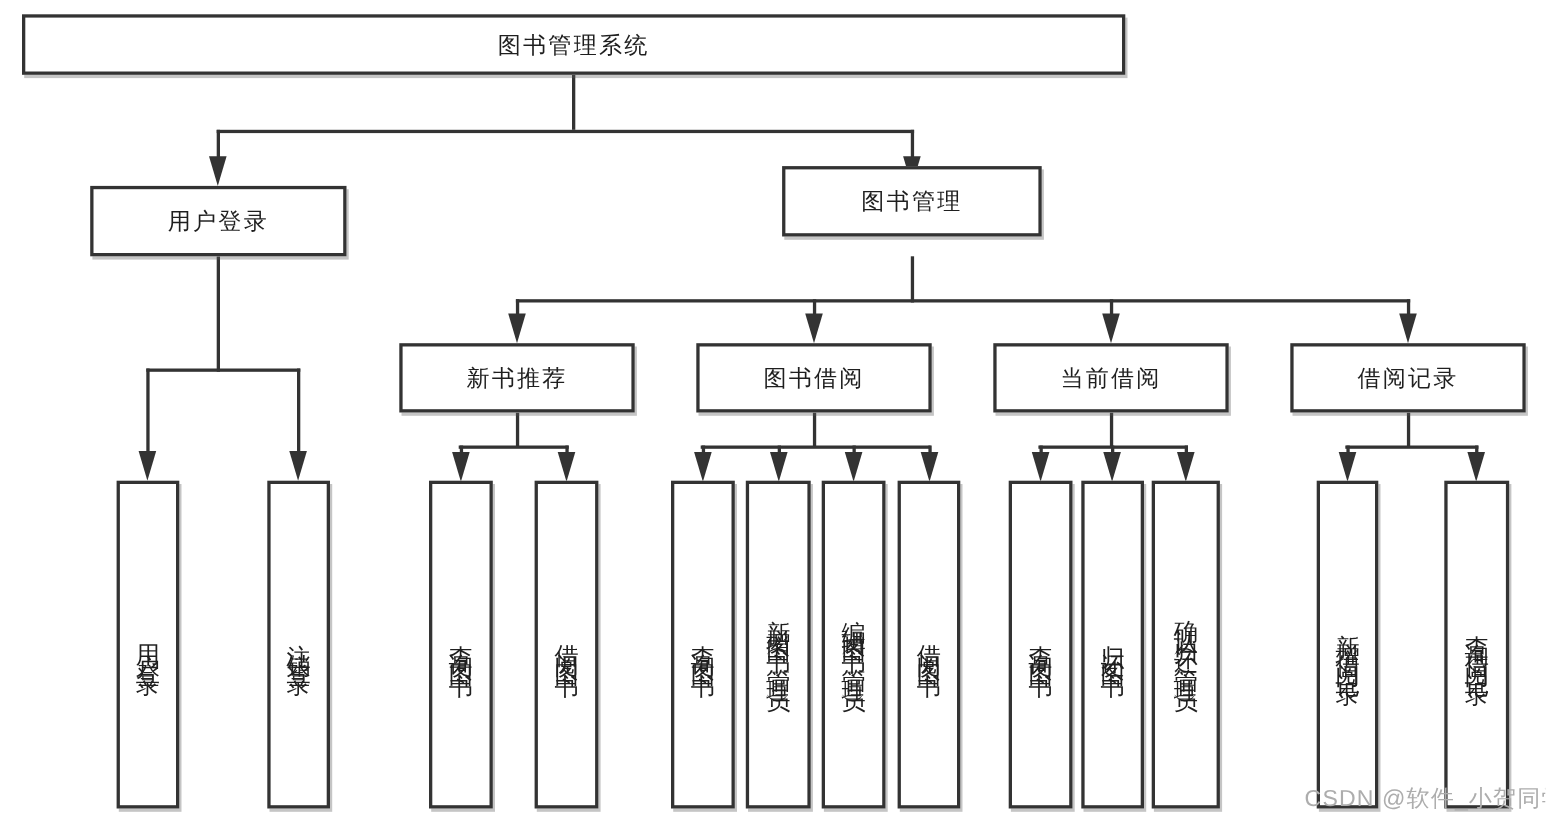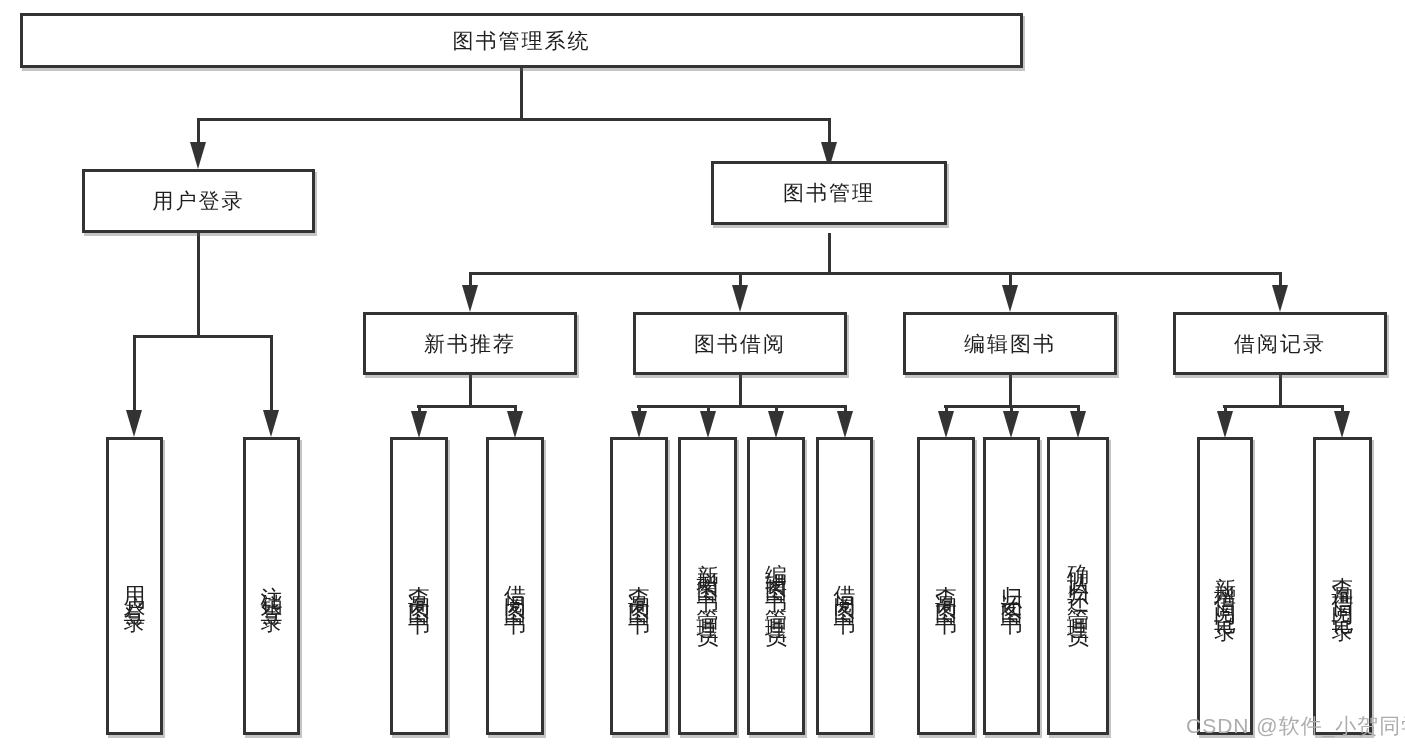--- a/index.html
+++ b/index.html
@@ -62,21 +62,21 @@
   <div class="vline" style="left:520px;top:68px;height:50px"></div>
   <div class="hline" style="left:197px;top:118px;width:634px"></div>
   <div class="vline" style="left:197px;top:118px;height:26px"></div>
   <div class="arrow" style="left:190px;top:142px"></div>
   <div class="vline" style="left:828px;top:118px;height:26px"></div>
   <div class="arrow" style="left:821px;top:142px"></div>
 
   <div class="node" style="left:82px;top:169px;width:233px;height:64px">
     <span>用户登录</span>
   </div>
-  <div class="node" style="left:711px;top:161px;width:236px;height:64px">
+  <div class="node" style="left:711px;top:151px;width:236px;height:64px">
     <span>图书管理</span>
   </div>
 
   <div class="vline" style="left:197px;top:233px;height:105px"></div>
   <div class="hline" style="left:133px;top:335px;width:140px"></div>
   <div class="vline" style="left:133px;top:335px;height:76px"></div>
   <div class="arrow" style="left:126px;top:410px"></div>
   <div class="vline" style="left:270px;top:335px;height:76px"></div>
   <div class="arrow" style="left:263px;top:410px"></div>
 
@@ -91,21 +91,21 @@
   <div class="vline" style="left:1279px;top:272px;height:16px"></div>
   <div class="arrow" style="left:1272px;top:285px"></div>
 
   <div class="node" style="left:633px;top:312px;width:214px;height:63px">
     <span>图书借阅</span>
   </div>
   <div class="node" style="left:363px;top:312px;width:214px;height:63px">
     <span>新书推荐</span>
   </div>
   <div class="node" style="left:903px;top:312px;width:214px;height:63px">
-    <span>编辑图书</span>
+    <span>当前借阅</span>
   </div>
   <div class="node" style="left:1173px;top:312px;width:214px;height:63px">
     <span>借阅记录</span>
   </div>
 
   <div class="vline" style="left:469px;top:375px;height:32px"></div>
   <div class="hline" style="left:417px;top:405px;width:100px"></div>
   <div class="vline" style="left:418px;top:405px;height:9px"></div>
   <div class="arrow" style="left:411px;top:411px"></div>
   <div class="vline" style="left:514px;top:405px;height:9px"></div>

